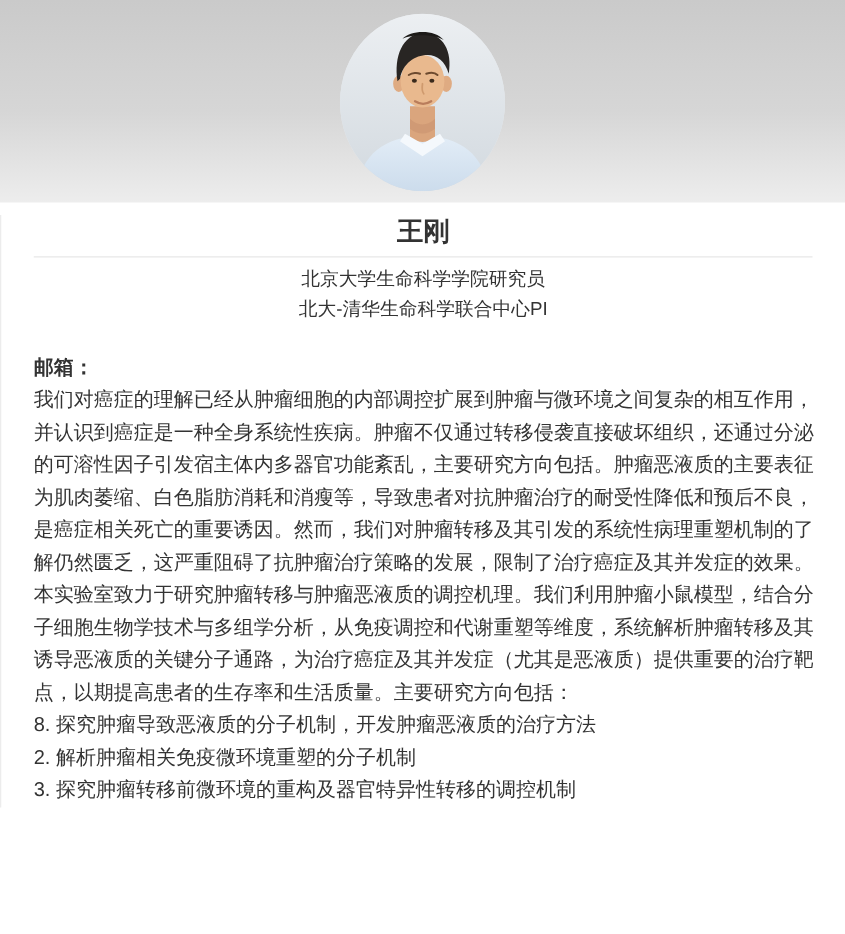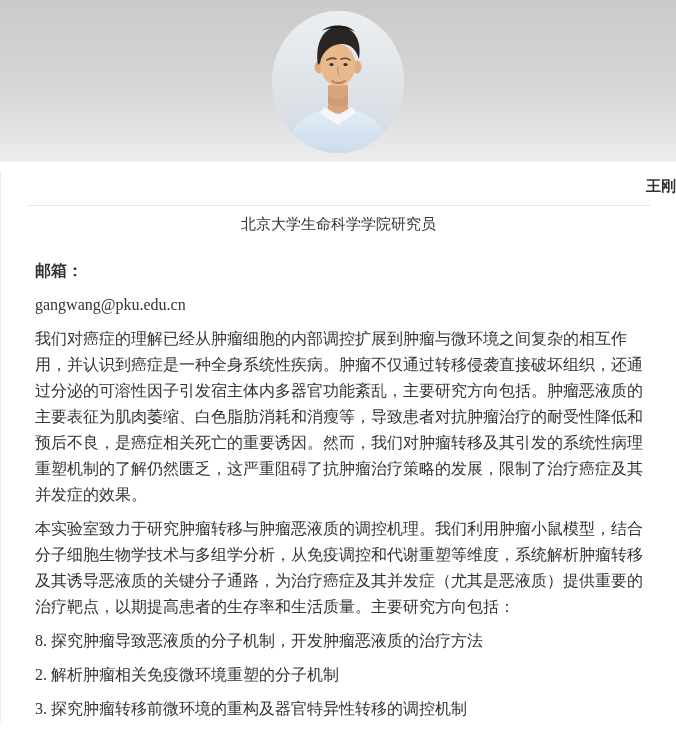--- a/index.html
+++ b/index.html
@@ -31,25 +31,24 @@
   }
   .avatar svg { display: block; width: 100%; height: 100%; }
 
   
   .below-header {
     border-left: 1px solid #ececec;
   }
   .identity { text-align: center; }
   .profile-name {
     margin: 10px 0 0 0;
-    font-size: 15px;
+    font-size: 21px;
     line-height: 28px;
     font-weight: bold;
     color: #333333;
-    text-align: right;
   }
   .name-divider {
     border: none;
     border-top: 1px solid #e7e7e7;
     margin: 5px 26px 0 26px;
     height: 0;
   }
   .profile-title {
     margin: 0;
     font-size: 15px;
@@ -57,21 +56,21 @@
     color: #333333;
   }
   .profile-title.first { margin-top: 6px; }
 
   
   .content {
     padding: 0 24px 0 26px;
     font-size: 16px;
     line-height: 26px;
   }
-  .content p { margin: 8px; font-family: Liberation Serif, serif; }
+  .content p { margin: 0; }
   .section-label {
     font-weight: bold;
   }
   .email-label { margin-top: 22px !important; }
   .research-heading { margin-top: 25px !important; }
 </style>
 </head>
 <body>
 
 <div class="profile-header">
@@ -114,25 +113,25 @@
       <path d="M60,70 C64,72.5 69,72.5 73,70" stroke="#b97d5c" stroke-width="1.8" fill="none" stroke-linecap="round"></path>
     </svg>
   </div>
 </div>
 
 <div class="below-header">
   <div class="identity">
     <h1 class="profile-name">王刚</h1>
     <hr class="name-divider">
     <p class="profile-title first">北京大学生命科学学院研究员</p>
+    <p class="profile-title">北大-清华生命科学联合中心PI</p>
   </div>
 
   <div class="content">
     <p class="section-label email-label">邮箱：</p>
-    <p>gangwang@pku.edu.cn</p>
 
     <p>我们对癌症的理解已经从肿瘤细胞的内部调控扩展到肿瘤与微环境之间复杂的相互作用，并认识到癌症是一种全身系统性疾病。肿瘤不仅通过转移侵袭直接破坏组织，还通过分泌的可溶性因子引发宿主体内多器官功能紊乱，主要研究方向包括。肿瘤恶液质的主要表征为肌肉萎缩、白色脂肪消耗和消瘦等，导致患者对抗肿瘤治疗的耐受性降低和预后不良，是癌症相关死亡的重要诱因。然而，我们对肿瘤转移及其引发的系统性病理重塑机制的了解仍然匮乏，这严重阻碍了抗肿瘤治疗策略的发展，限制了治疗癌症及其并发症的效果。</p>
     <p>本实验室致力于研究肿瘤转移与肿瘤恶液质的调控机理。我们利用肿瘤小鼠模型，结合分子细胞生物学技术与多组学分析，从免疫调控和代谢重塑等维度，系统解析肿瘤转移及其诱导恶液质的关键分子通路，为治疗癌症及其并发症（尤其是恶液质）提供重要的治疗靶点，以期提高患者的生存率和生活质量。主要研究方向包括：</p>
 
     <p>8. 探究肿瘤导致恶液质的分子机制，开发肿瘤恶液质的治疗方法</p>
     <p>2. 解析肿瘤相关免疫微环境重塑的分子机制</p>
     <p>3. 探究肿瘤转移前微环境的重构及器官特异性转移的调控机制</p>
   </div>
 </div>
 

